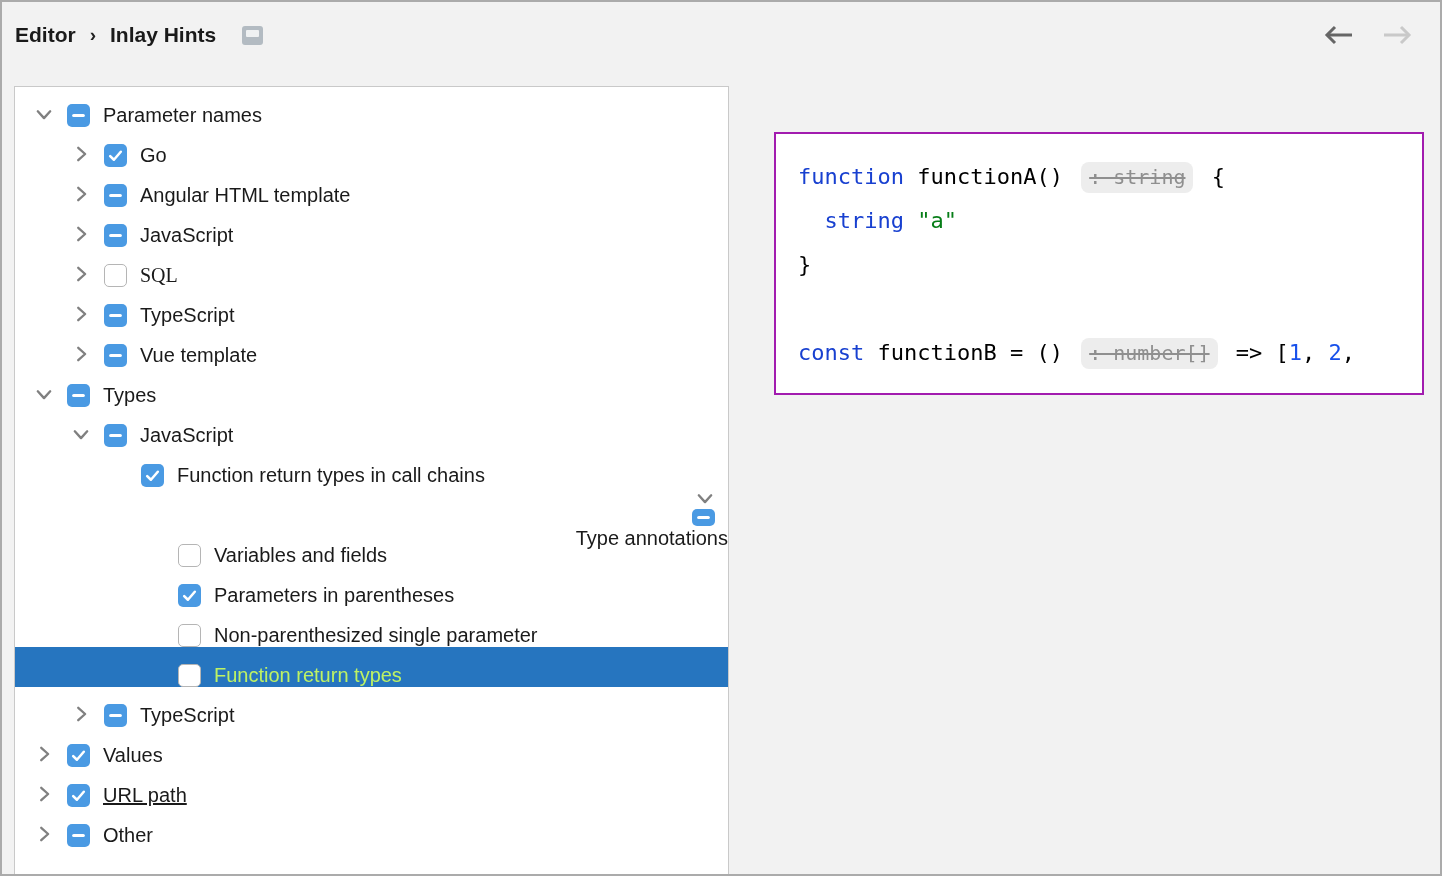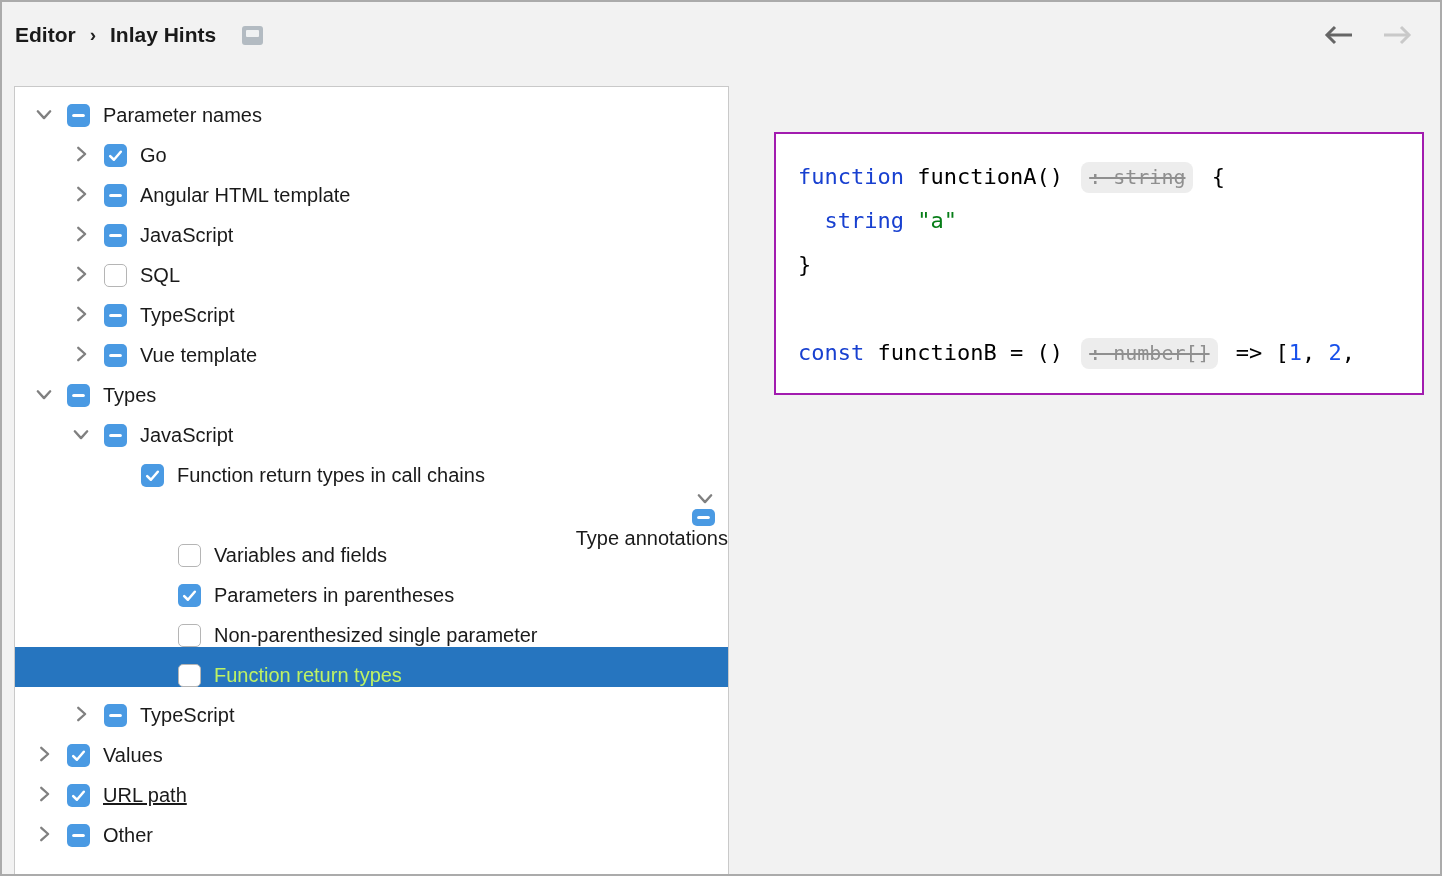--- a/index.html
+++ b/index.html
@@ -152,21 +152,21 @@
           <polyline points="6,3.5 11,8 6,12.5" fill="none" stroke="#808080" stroke-width="1.7" stroke-linecap="round" stroke-linejoin="round"></polyline>
         </svg>
       </span>
       <span class="checkbox indeterminate">
         <svg width="17" height="17" viewBox="0 0 16 16">
           <line x1="3.5" y1="8" x2="12.5" y2="8" stroke="#FFFFFF" stroke-width="3" stroke-linecap="round"></line>
         </svg>
       </span>
       <span class="tree-label">JavaScript</span>
     </div>
-    <div class="tree-row" style="padding-left: 53px;">
+    <div class="tree-row" style="padding-left: 53px; font-family: Liberation Serif, serif;">
       <span class="chevron collapsed">
         <svg width="22" height="22" viewBox="0 0 16 16">
           <polyline points="6,3.5 11,8 6,12.5" fill="none" stroke="#808080" stroke-width="1.7" stroke-linecap="round" stroke-linejoin="round"></polyline>
         </svg>
       </span>
       <span class="checkbox unchecked"></span>
       <span class="tree-label">SQL</span>
     </div>
     <div class="tree-row" style="padding-left: 53px;">
       <span class="chevron collapsed">

